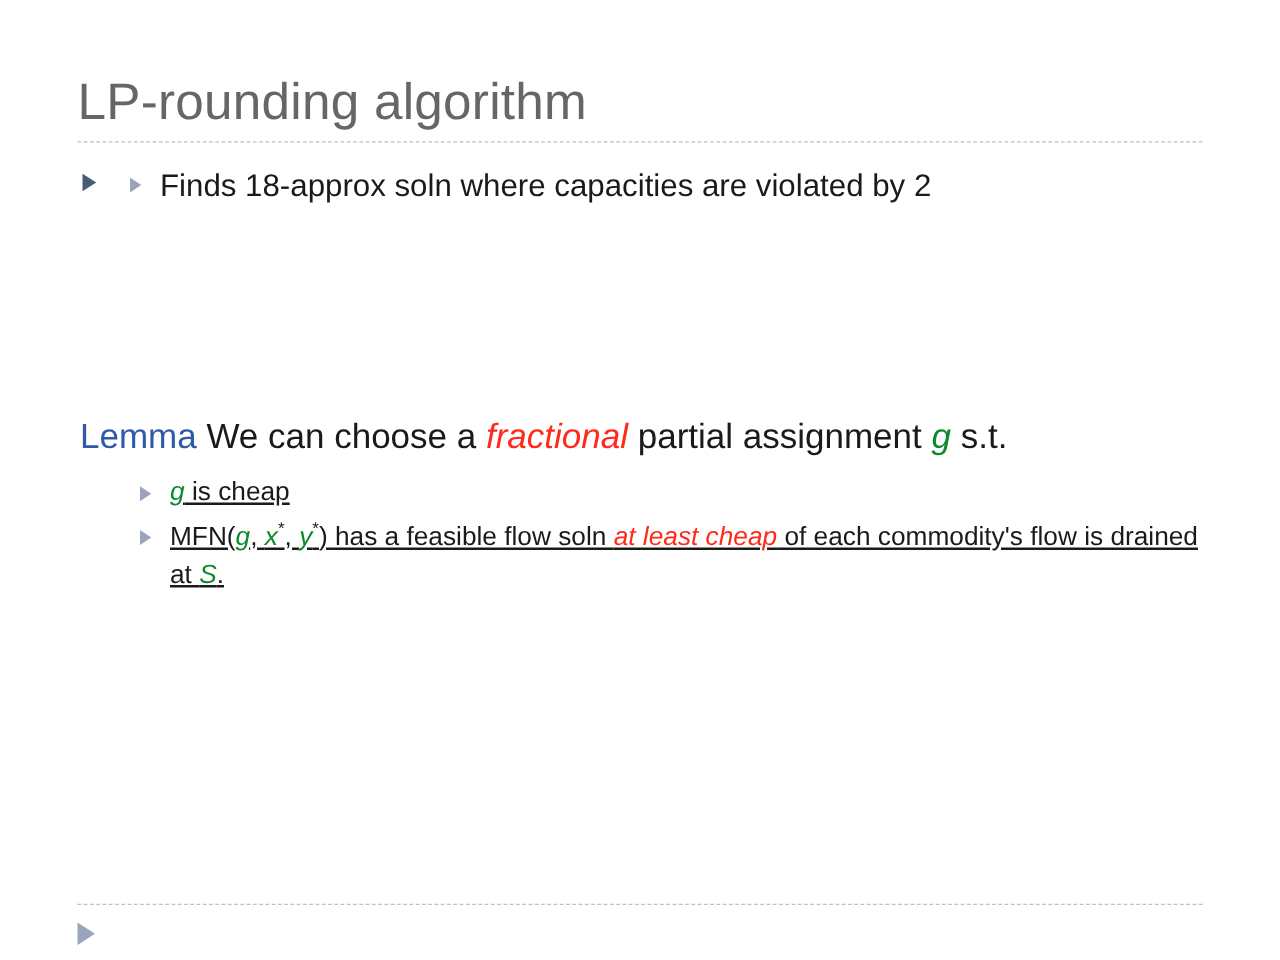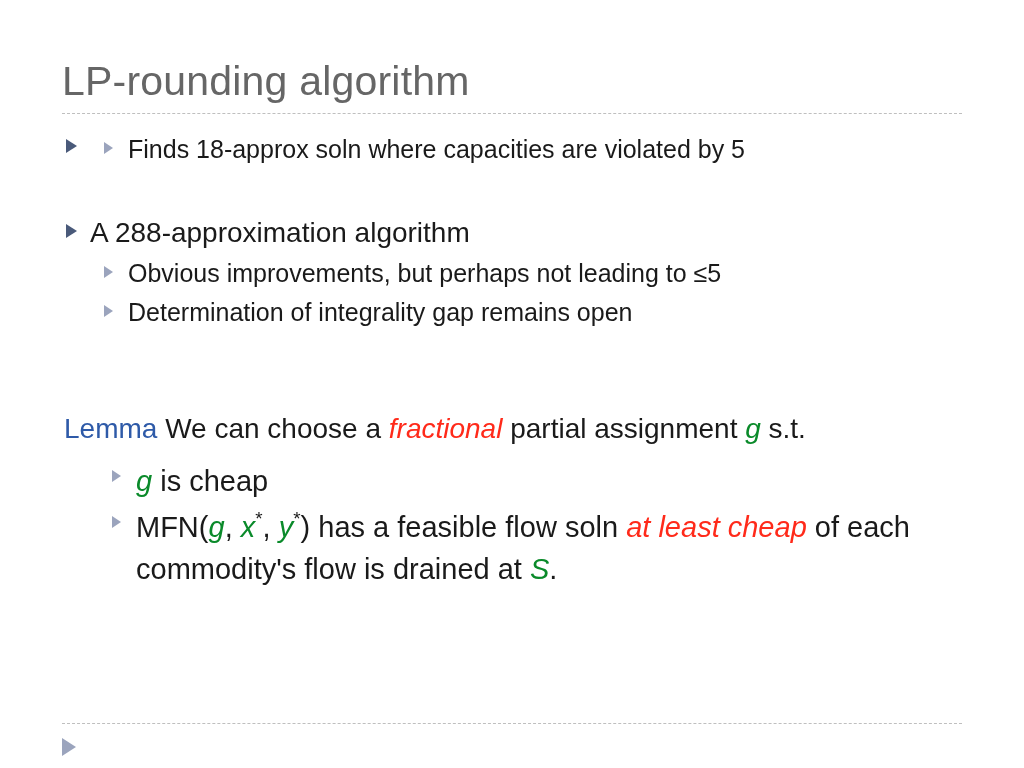--- a/index.html
+++ b/index.html
@@ -74,40 +74,41 @@
     position: absolute;
     left: 6px;
     top: 12px;
     width: 0;
     height: 0;
     border-top: 6px solid transparent;
     border-bottom: 6px solid transparent;
     border-left: 9px solid #9ba4bd;
   }
   .lemma-block {
-    margin-top: 80px;
+    margin-top: 116px;
     font-size: 28px;
     line-height: 1.3;
     padding-left: 2px;
   }
   .lemma-label { color: #2e5aa8; }
   .red-italic { color: #ff2a1a; font-style: italic; }
   .green-italic { color: #0a8a2a; font-style: italic; }
   .sup { font-size: 0.65em; vertical-align: super; position: relative; top: -1px; font-style: normal; }
   .lemma-sub {
     list-style: none;
     padding: 0;
     margin: 12px 0 0 42px;
   }
   .lemma-sub > li {
     position: relative;
     padding-left: 30px;
-    font-size: 29px;
+    font-size: 21px;
     line-height: 1.45;
     margin-bottom: 4px;
+    text-decoration: underline;
   }
   .lemma-sub > li > .bullet {
     position: absolute;
     left: 6px;
     top: 10px;
     width: 0;
     height: 0;
     border-top: 6px solid transparent;
     border-bottom: 6px solid transparent;
     border-left: 9px solid #9ba4bd;
@@ -138,41 +139,27 @@
 
   <h1 class="title">LP-rounding algorithm</h1>
   <hr class="divider">
 
   <ul class="top">
     <li>
       <span class="bullet"></span>
       <ul class="sub">
         <li>
           <span class="bullet"></span>
-          <span>Finds 18-approx soln where capacities are violated by 5</span>
+          <span>Finds 18-approx soln where capacities are violated by 2</span>
         </li>
       </ul>
     </li>
 
     <li class="spacer"></li>
 
-    <li>
-      <span class="bullet"></span>
-      <span>A 288-approximation algorithm</span>
-      <ul class="sub">
-        <li>
-          <span class="bullet"></span>
-          <span>Obvious improvements, but perhaps not leading to ≤5</span>
-        </li>
-        <li>
-          <span class="bullet"></span>
-          <span>Determination of integrality gap remains open</span>
-        </li>
-      </ul>
-    </li>
   </ul>
 
   <div class="lemma-block">
     <span class="lemma-label">Lemma</span><span> We can choose a </span><span class="red-italic">fractional</span><span> partial assignment </span><span class="green-italic">g</span><span> s.t.</span>
 
     <ul class="lemma-sub">
       <li>
         <span class="bullet"></span>
         <span class="green-italic">g</span><span> is cheap</span>
       </li>

